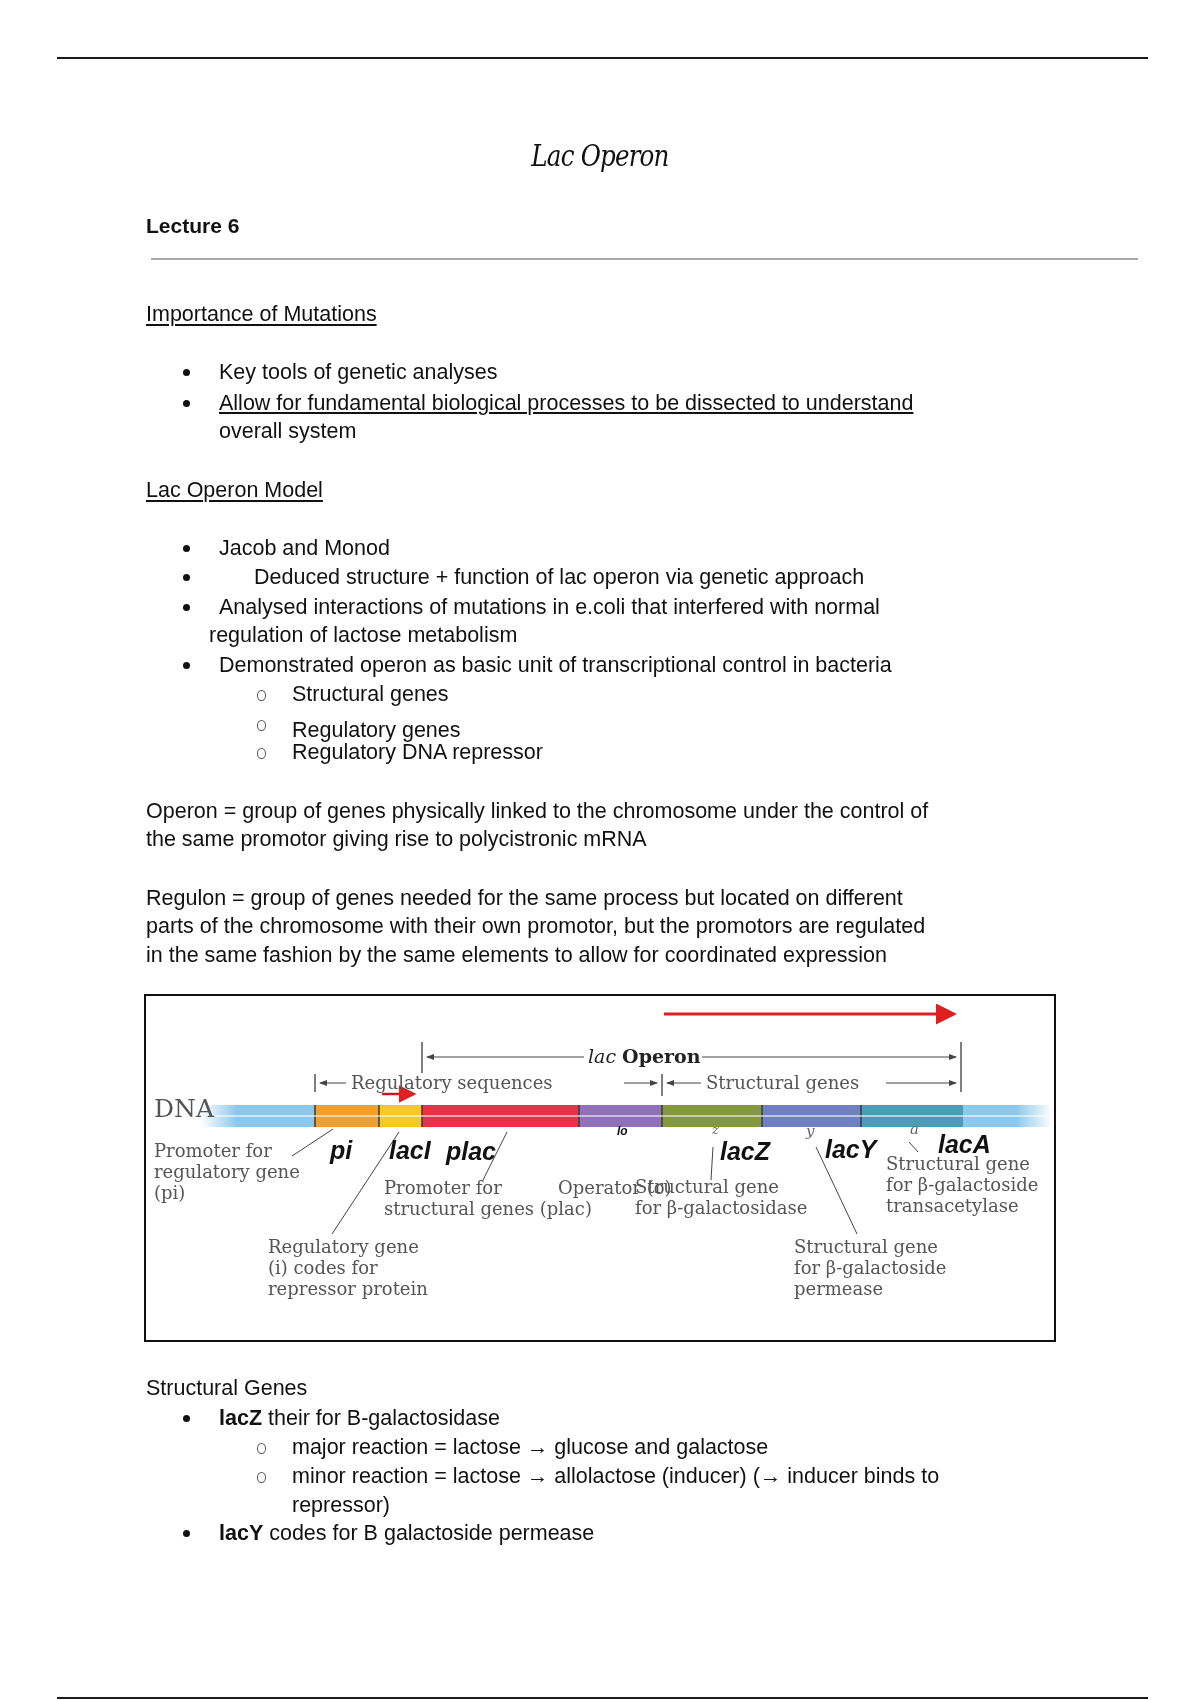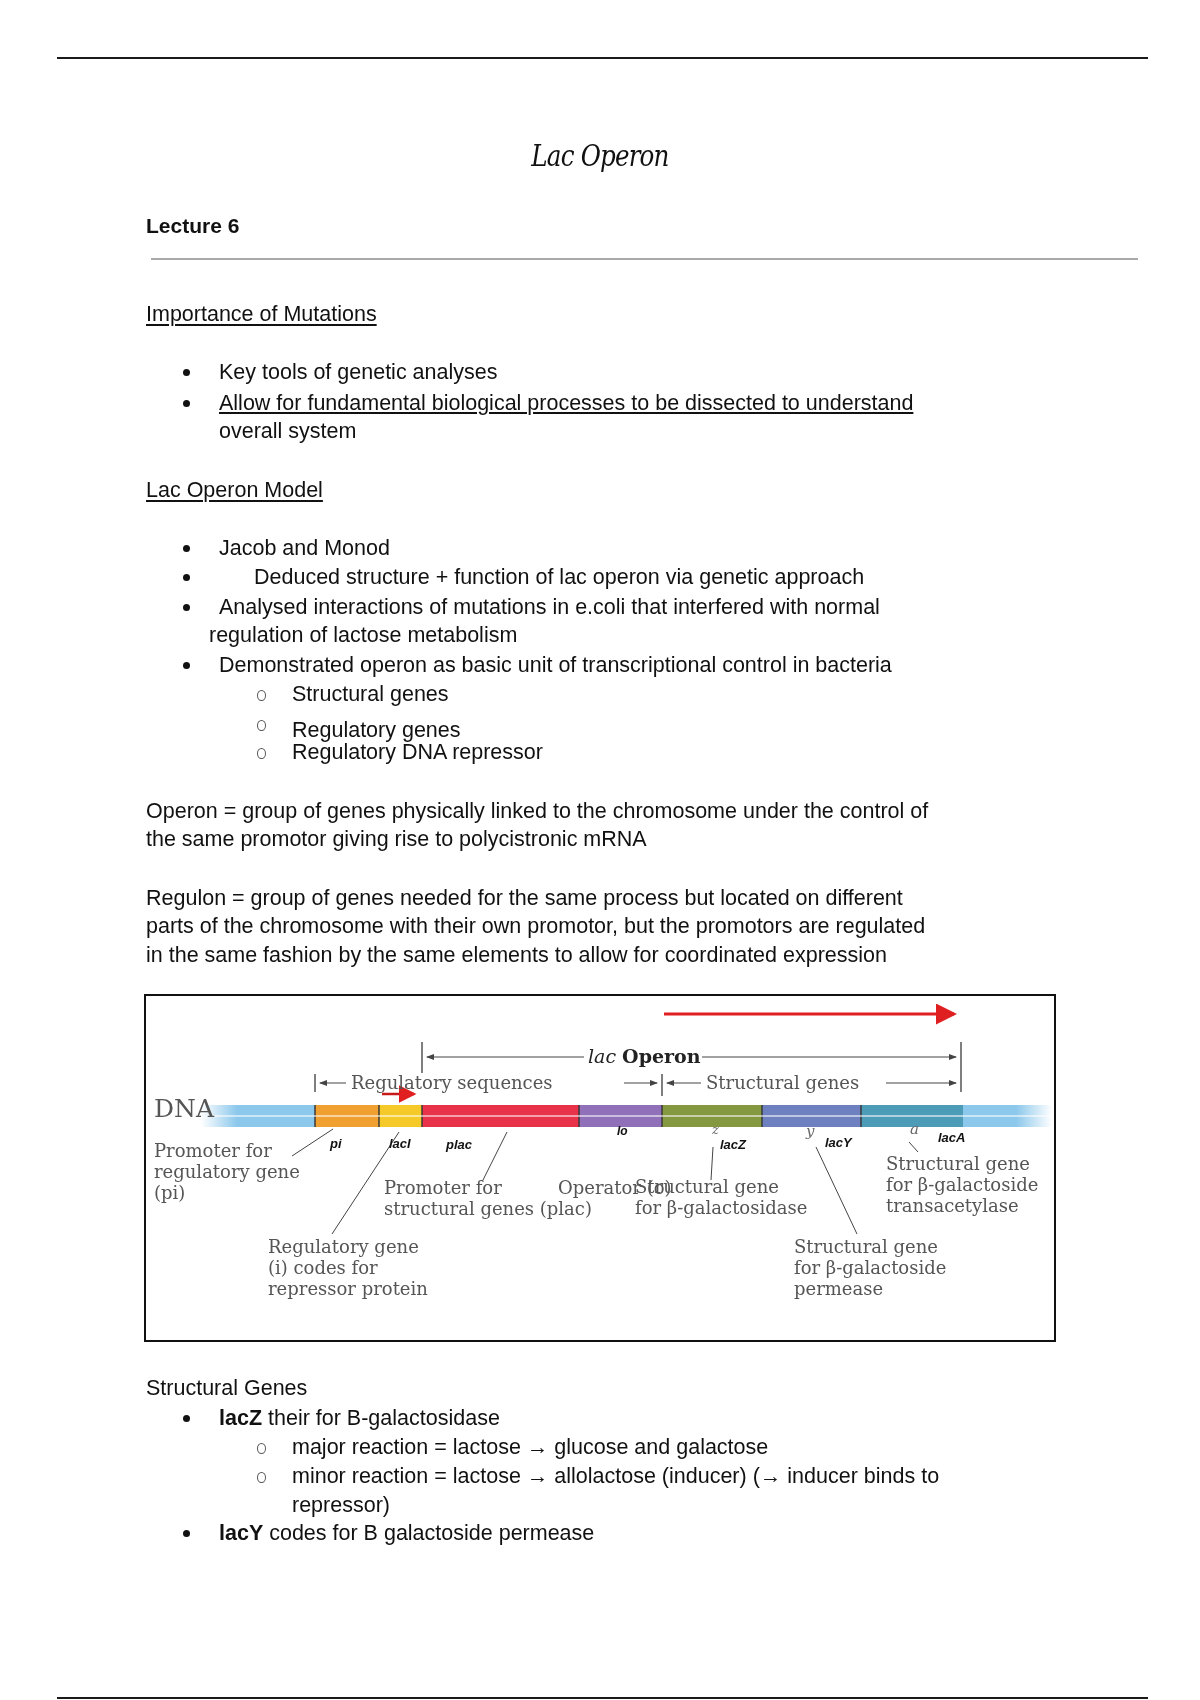--- a/index.html
+++ b/index.html
@@ -10,21 +10,21 @@
   .rule-gray { position:absolute; left:151px; width:987px; top:258px; height:2px; background:#a9a9a9; }
   .title { position:absolute; top:138px; left:0; width:1200px; text-align:center;
            font-family:"DejaVu Serif", serif; font-style:italic; font-size:30px; letter-spacing:-1px; transform:scaleX(0.82); }
   .lecture { position:absolute; left:146px; top:214px; font-size:21px; font-weight:bold; }
   .txt { position:absolute; font-size:21.5px; line-height:28.5px; white-space:nowrap; }
   .heading { text-decoration:underline; text-underline-offset:3px; }
   .dot { position:absolute; left:183px; width:7px; height:7px; border-radius:50%; background:#111; }
   .circ { position:absolute; left:257px; width:7px; height:9px; border-radius:50%; border:1.3px solid #555; }
   .diagram { position:absolute; left:144px; top:994px; width:908px; height:344px; border:2px solid #111; background:#fff; }
   .dlabel { position:absolute; font-family:"DejaVu Serif", serif; font-size:18px; color:#555; line-height:21px; white-space:nowrap; }
-  .gene { position:absolute; font-family:"Liberation Sans", sans-serif; font-style:italic; font-weight:bold; font-size:13px; color:#111; }
+  .gene { position:absolute; font-family:"Liberation Sans", sans-serif; font-style:italic; font-weight:bold; font-size:25px; color:#111; }
   .small { position:absolute; font-family:"DejaVu Serif", serif; font-style:italic; font-size:13px; color:#666; }
   b { font-weight:bold; }
 </style>
 </head>
 <body>
 
 <div class="rule-top"></div>
 
 <div class="title">Lac Operon</div>
 <div class="lecture">Lecture 6</div>

